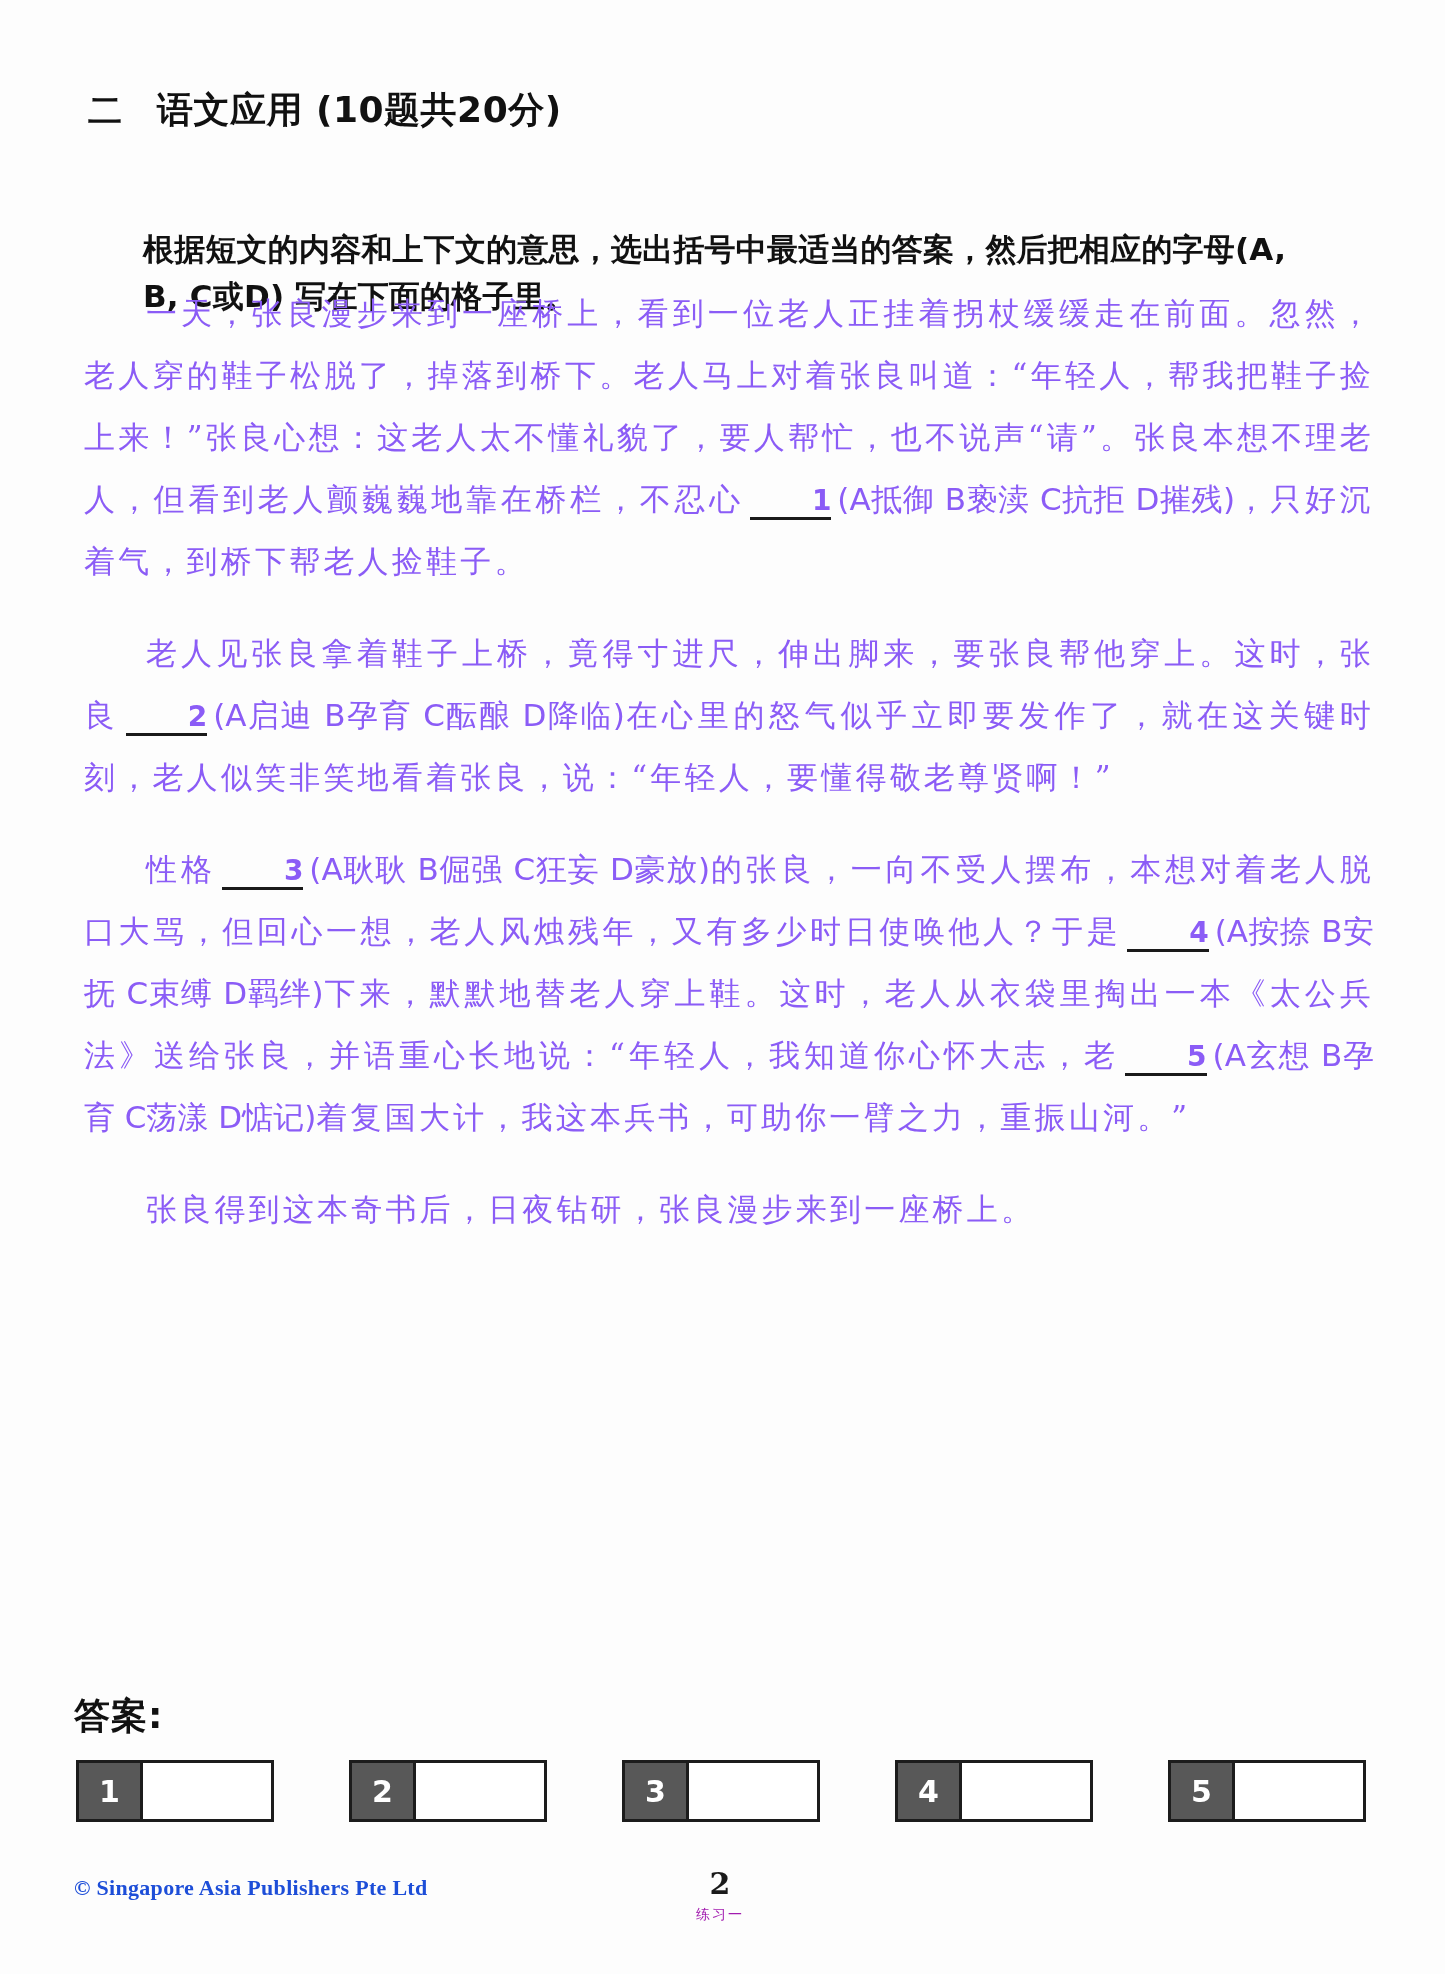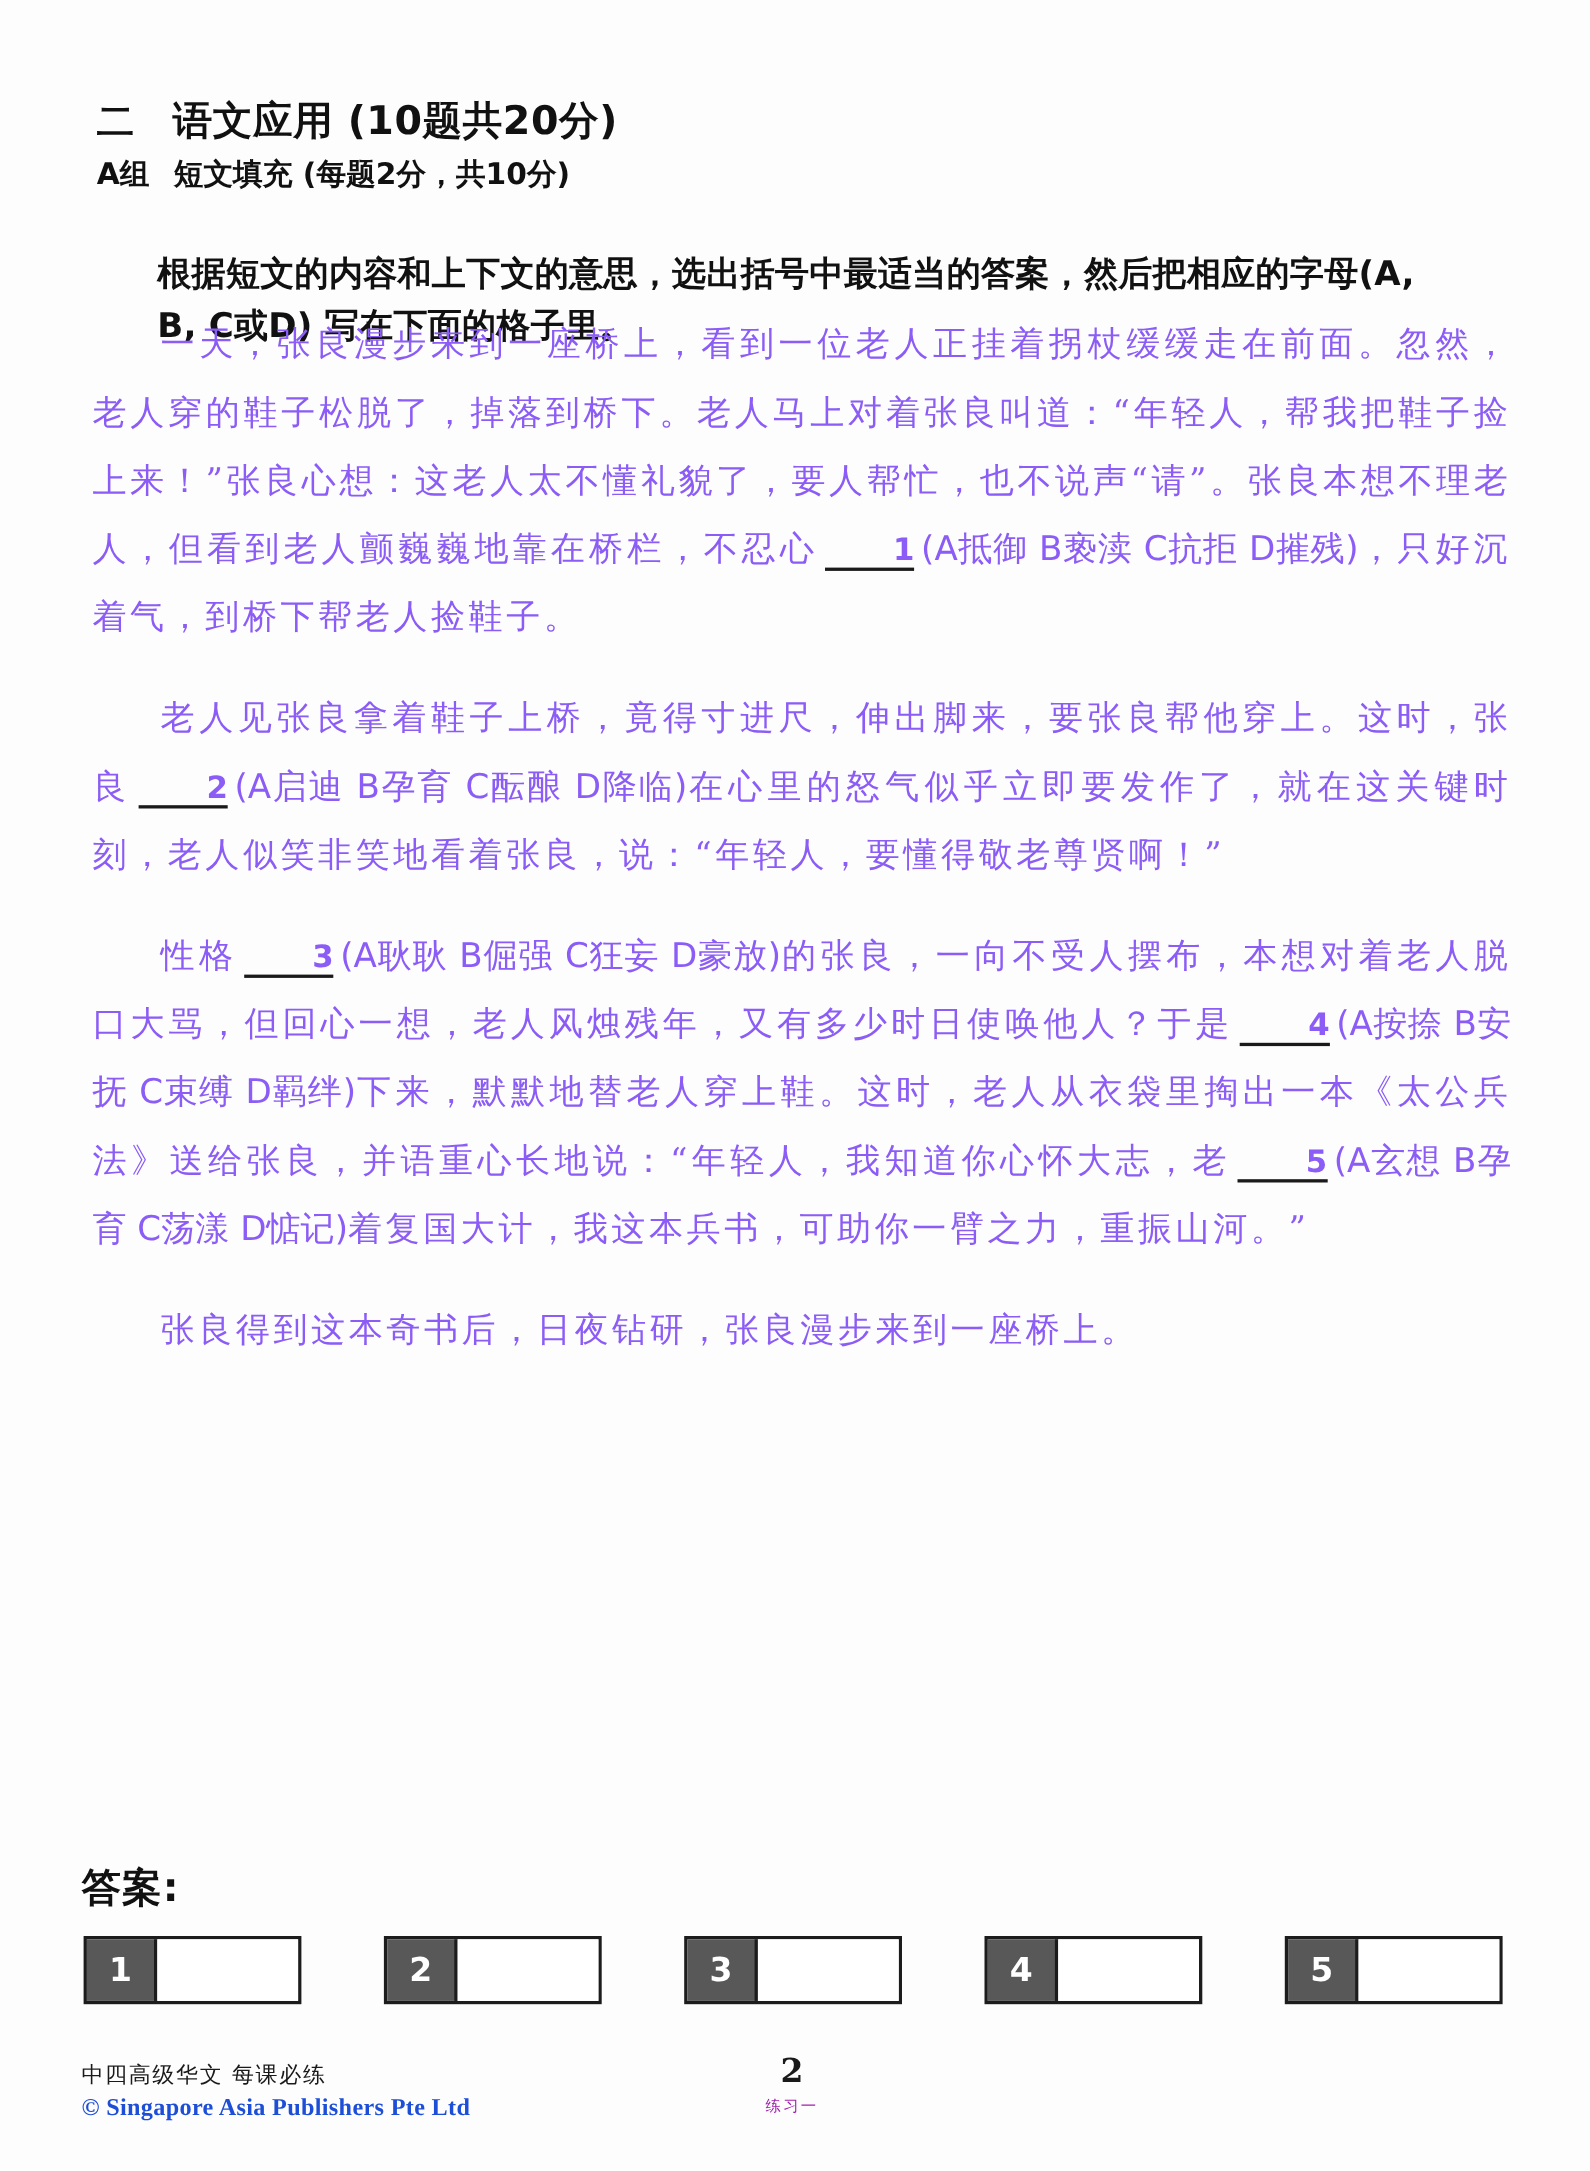--- a/index.html
+++ b/index.html
@@ -197,24 +197,20 @@
 </head>
 <body>
 
 <div class="page">
 
   <div class="section-heading">
     <span class="section-num">二</span>
     <span class="section-title">语文应用 (10题共20分)</span>
   </div>
 
-  <div class="group-heading">
-    <span class="group-label">A组</span>
-    <span class="group-title">短文填充 (每题2分，共10分)</span>
-  </div>
 
   <div class="instructions">根据短文的内容和上下文的意思，选出括号中最适当的答案，然后把相应的字母(A, B, C或D) 写在下面的格子里。</div>
 
   <div class="passage">
 
     <p><span>一天，张良漫步来到一座桥上，看到一位老人正挂着拐杖缓缓走在前面。忽然，老人穿的鞋子松脱了，掉落到桥下。老人马上对着张良叫道：“年轻人，帮我把鞋子捡上来！”张良心想：这老人太不懂礼貌了，要人帮忙，也不说声“请”。张良本想不理老人，但看到老人颤巍巍地靠在桥栏，不忍心</span><span class="blank">1</span><span class="opt-letter">(A抵御 B亵渎 C抗拒 D摧残)</span><span>，只好沉着气，到桥下帮老人捡鞋子。</span></p>
 
     <p><span>老人见张良拿着鞋子上桥，竟得寸进尺，伸出脚来，要张良帮他穿上。这时，张良</span><span class="blank">2</span><span class="opt-letter">(A启迪 B孕育 C酝酿 D降临)</span><span>在心里的怒气似乎立即要发作了，就在这关键时刻，老人似笑非笑地看着张良，说：“年轻人，要懂得敬老尊贤啊！”</span></p>
 
     <p><span>性格</span><span class="blank">3</span><span class="opt-letter">(A耿耿 B倔强 C狂妄 D豪放)</span><span>的张良，一向不受人摆布，本想对着老人脱口大骂，但回心一想，老人风烛残年，又有多少时日使唤他人？于是</span><span class="blank">4</span><span class="opt-letter">(A按捺 B安抚 C束缚 D羁绊)</span><span>下来，默默地替老人穿上鞋。这时，老人从衣袋里掏出一本《太公兵法》送给张良，并语重心长地说：“年轻人，我知道你心怀大志，老</span><span class="blank">5</span><span class="opt-letter">(A玄想 B孕育 C荡漾 D惦记)</span><span>着复国大计，我这本兵书，可助你一臂之力，重振山河。”</span></p>
@@ -242,21 +238,20 @@
       <div class="answer-num">4</div>
       <div class="answer-input"></div>
     </div>
     <div class="answer-cell">
       <div class="answer-num">5</div>
       <div class="answer-input"></div>
     </div>
   </div>
 
   <div class="footer-left">
-    <div class="footer-series">中四高级华文 每课必练</div>
     <div class="footer-copyright">© Singapore Asia Publishers Pte Ltd</div>
   </div>
 
   <div class="footer-center">
     <div class="page-number">2</div>
     <div class="footer-exercise">练习一</div>
   </div>
 
 </div>
 

